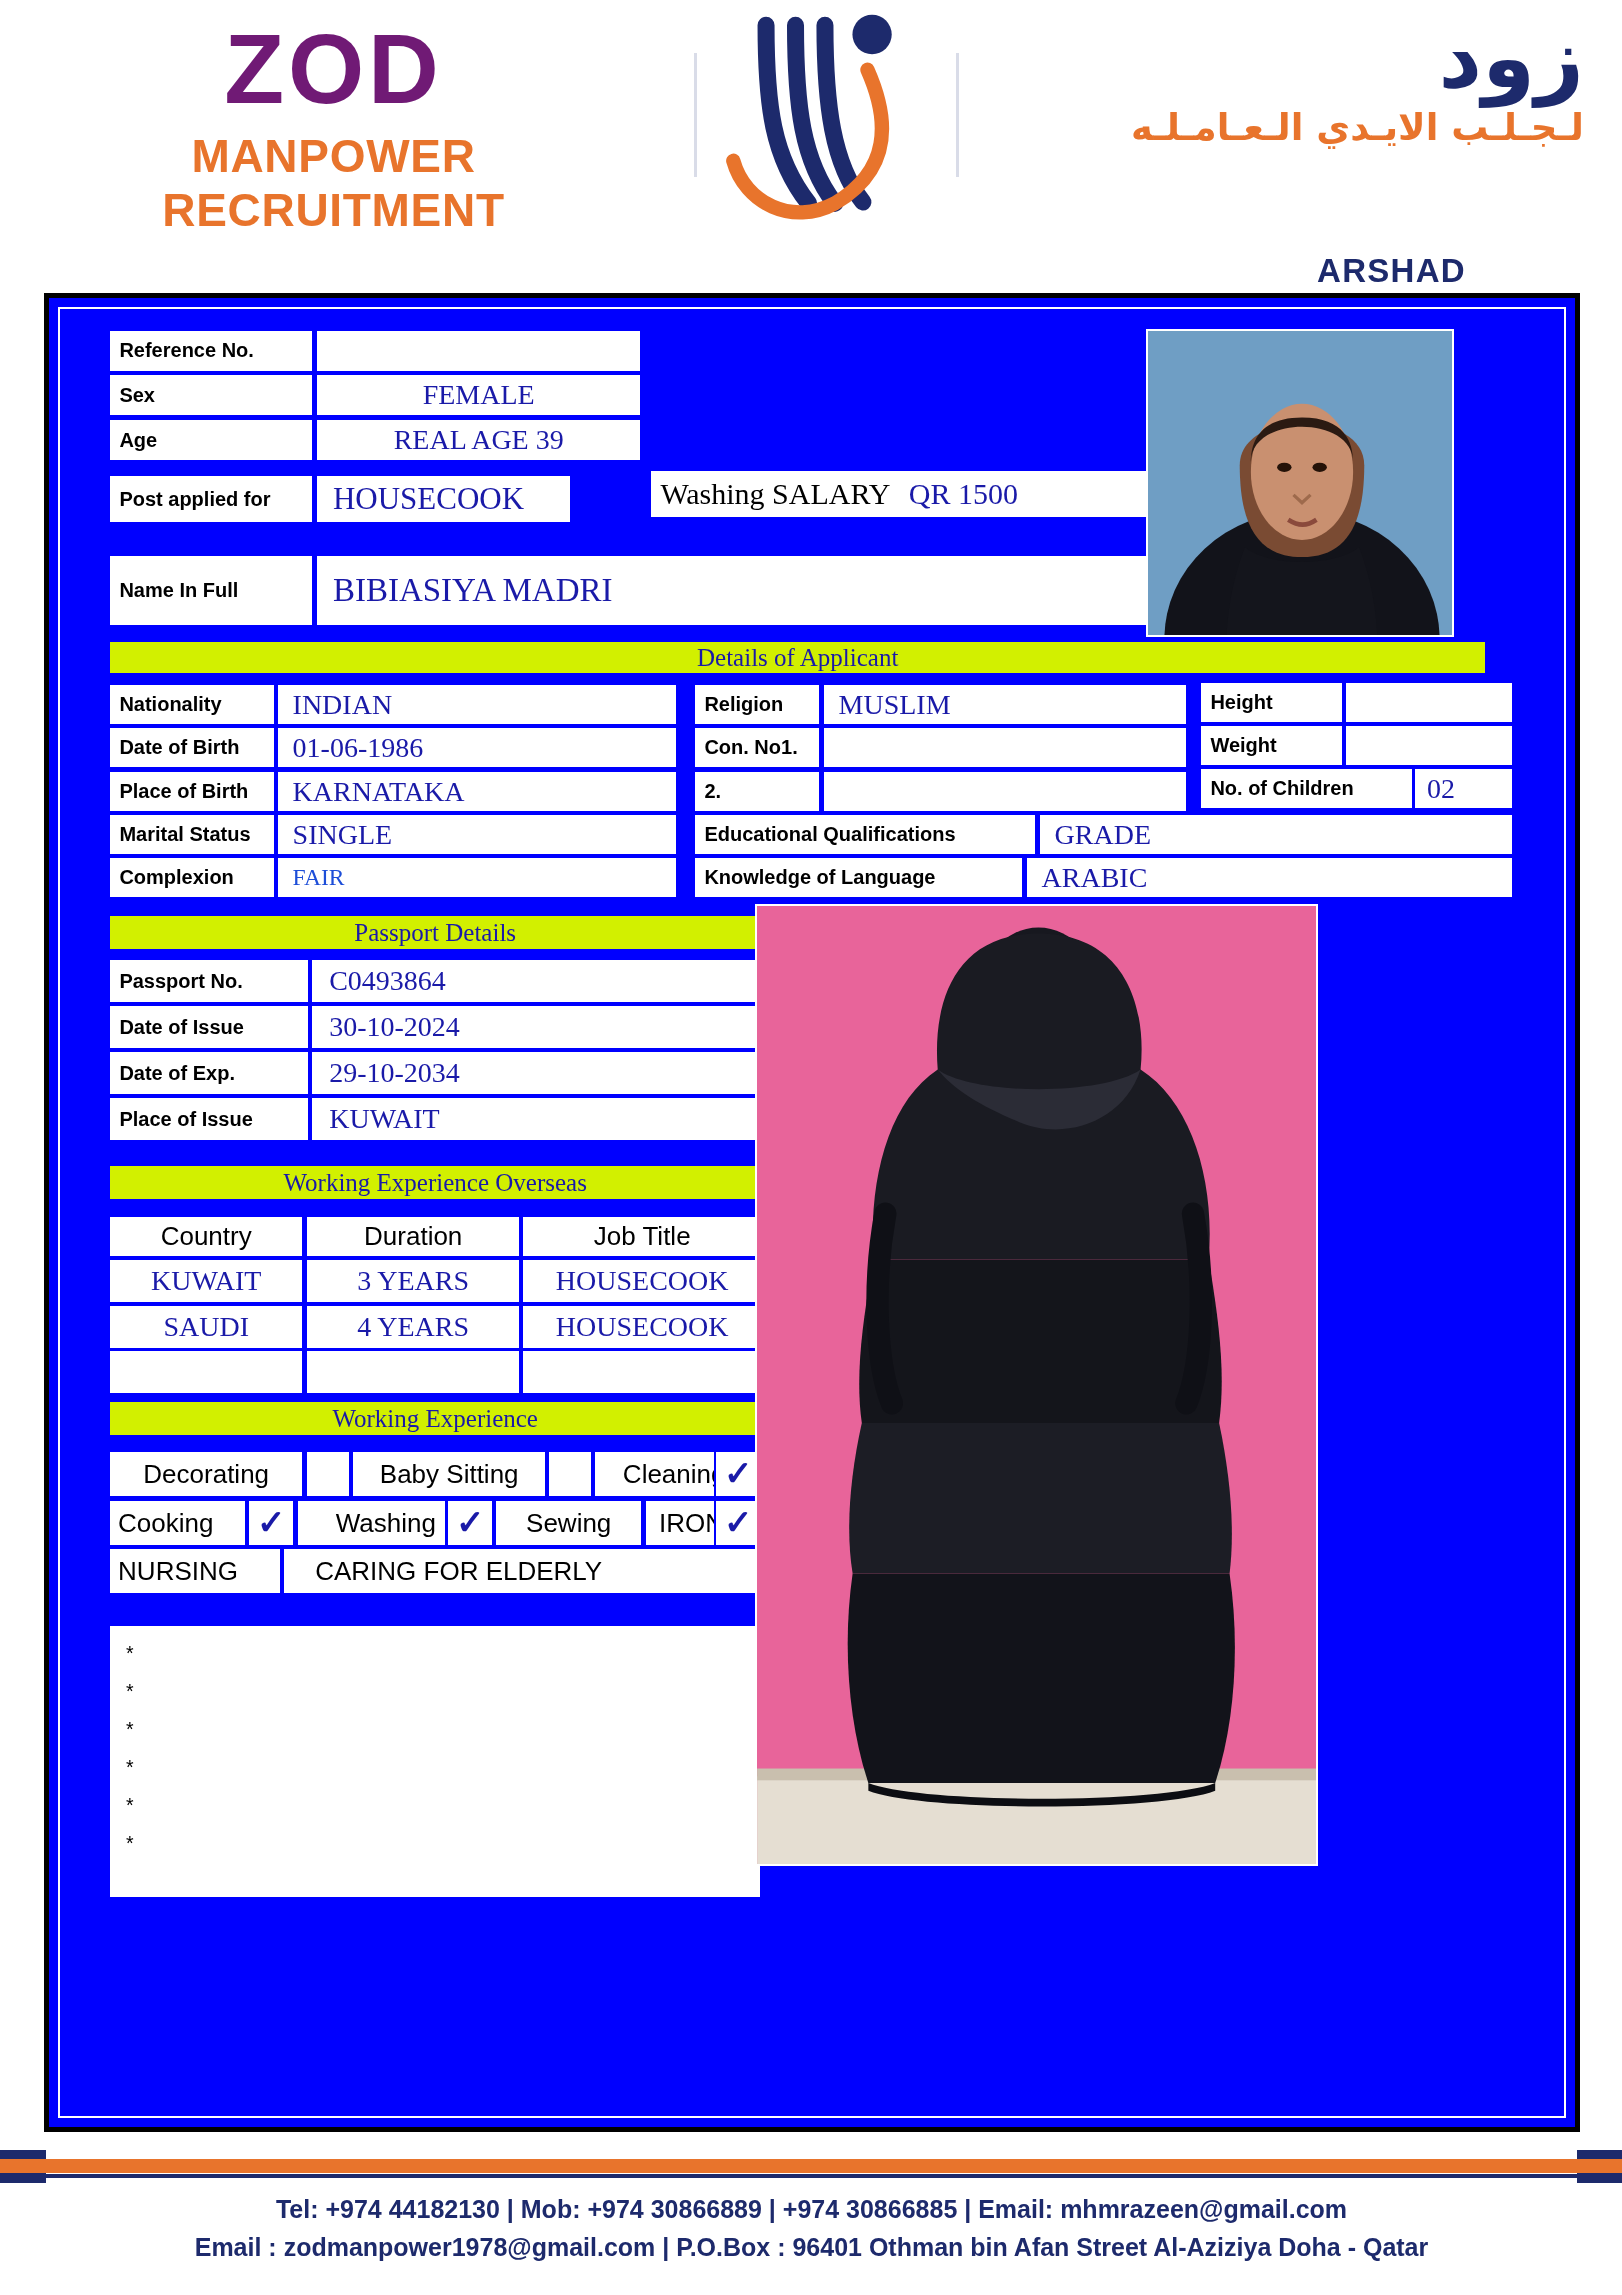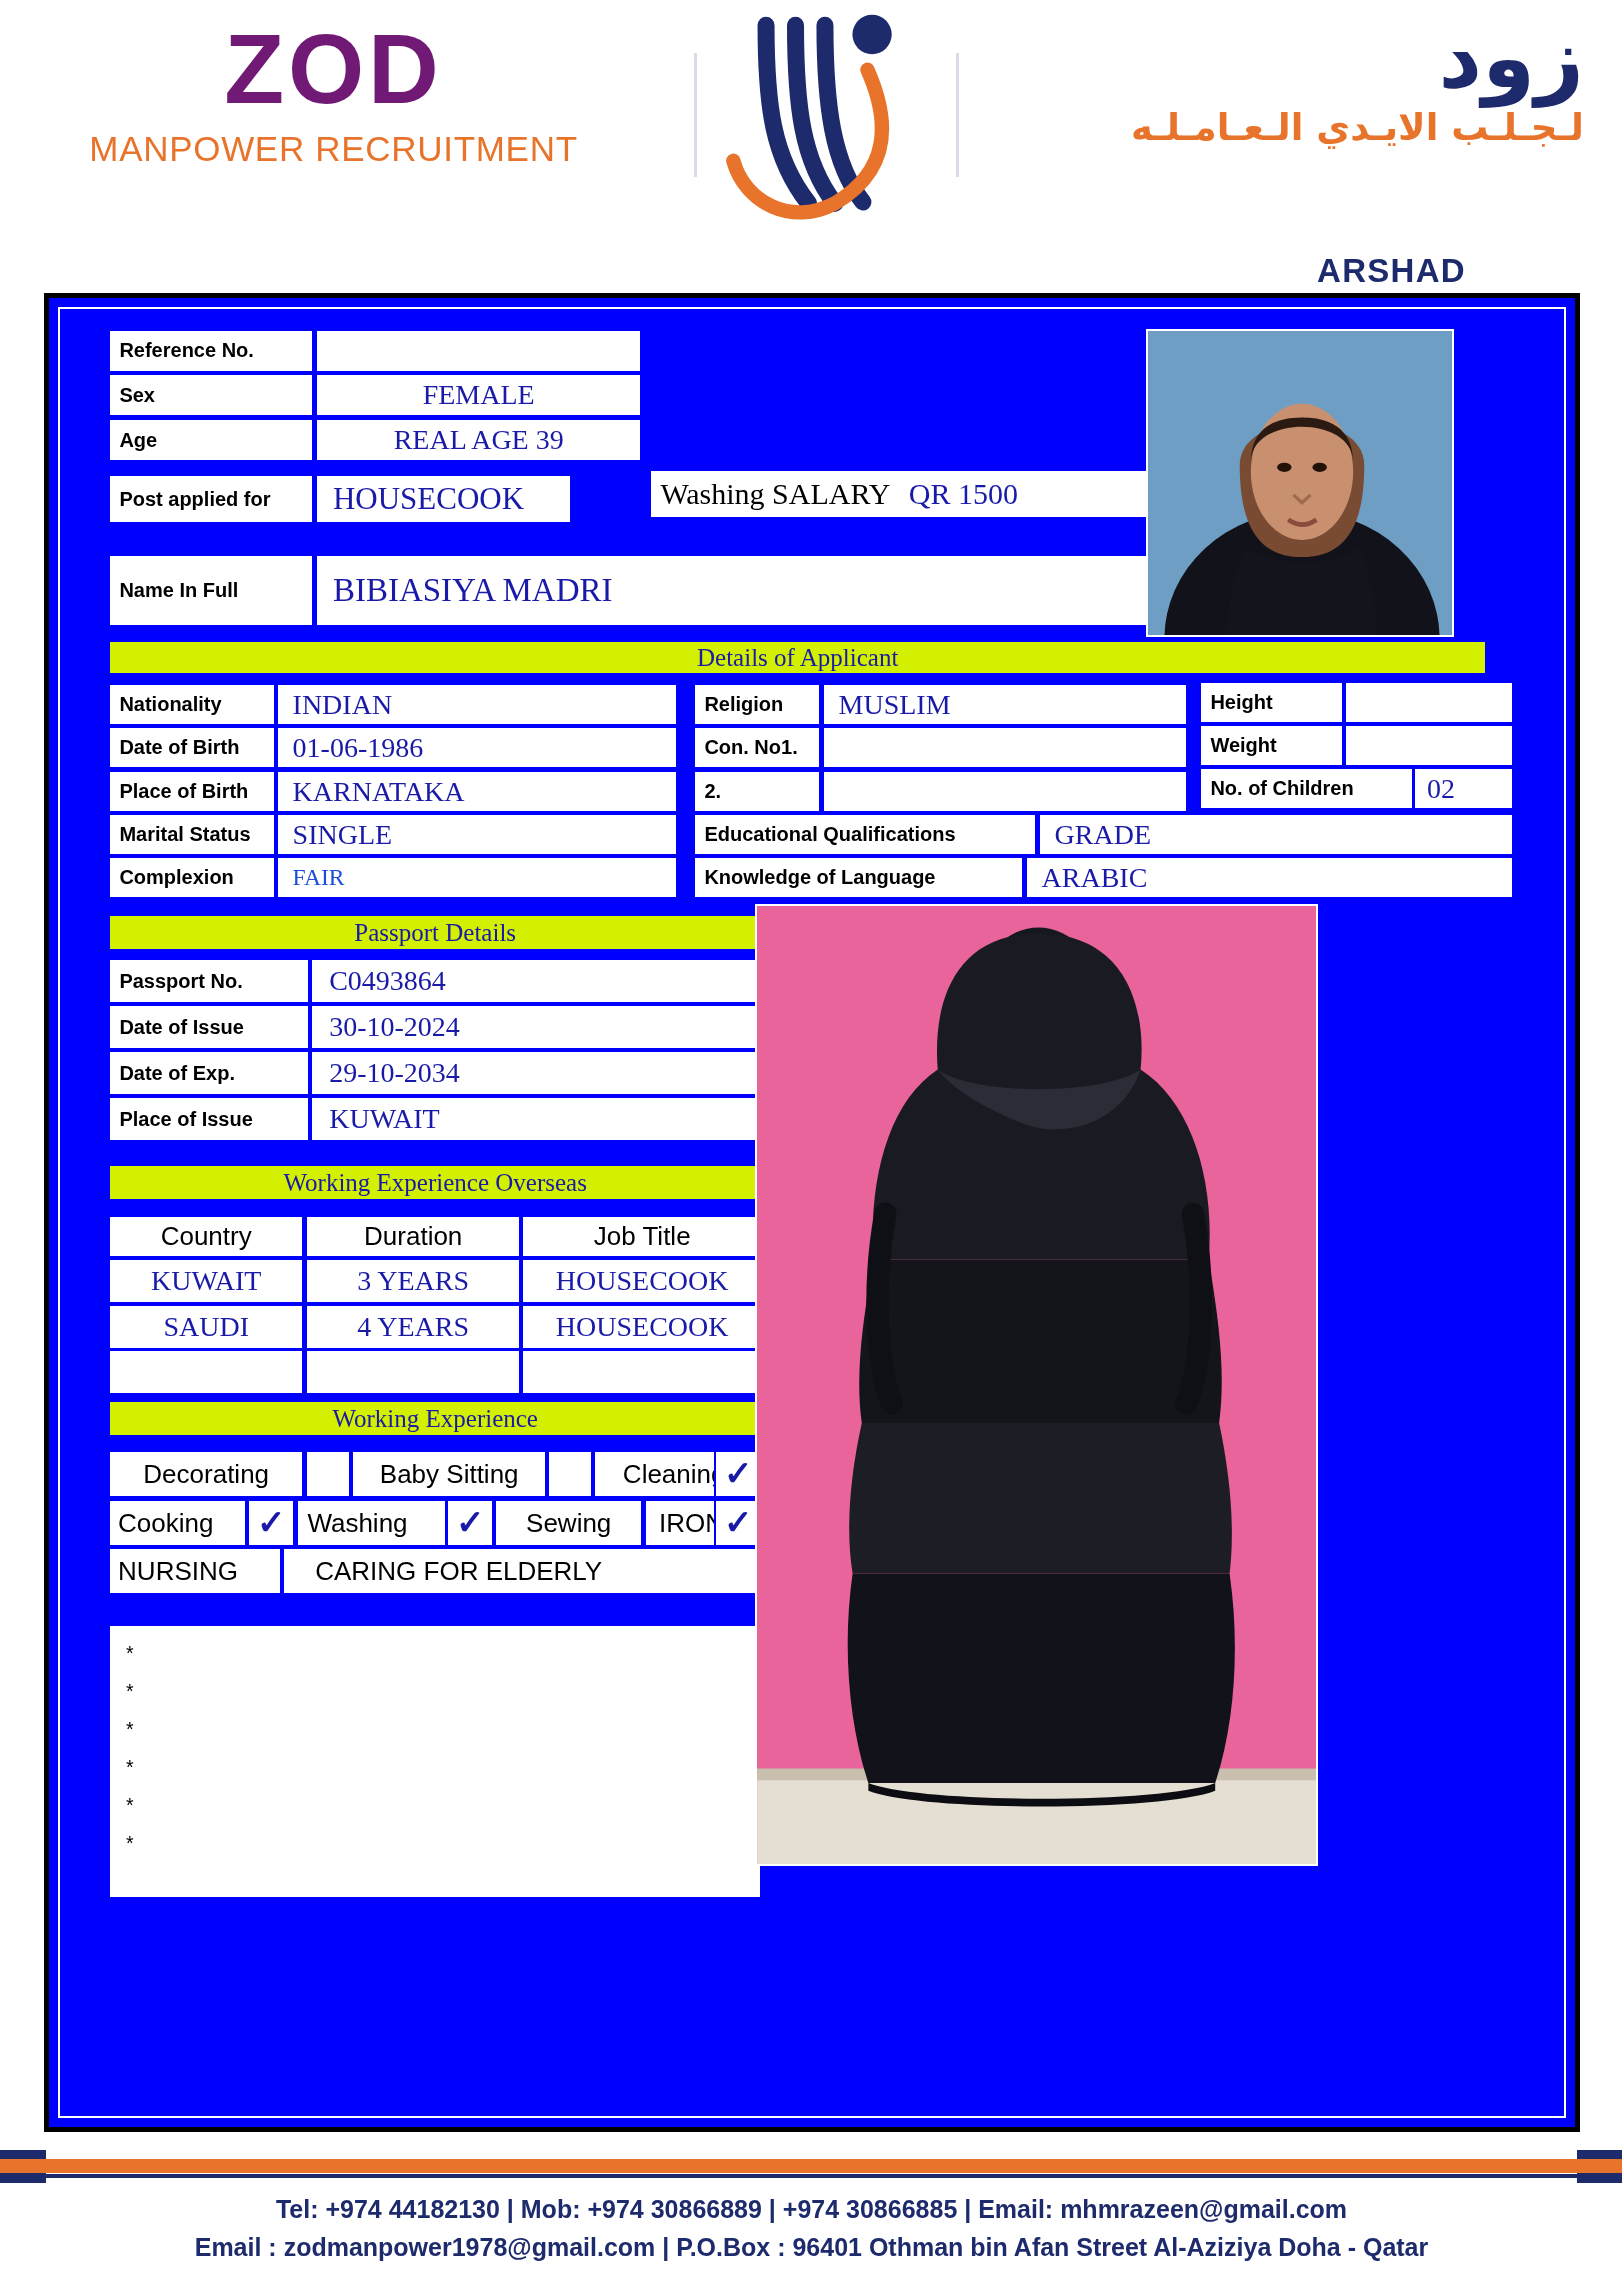--- a/index.html
+++ b/index.html
@@ -29,22 +29,22 @@
   .logo-zod {
     font-family: "Liberation Sans", sans-serif;
     font-weight: bold;
     font-size: 98px;
     color: #701a75;
     letter-spacing: 3.9px;
     line-height: 1.0;
   }
   .logo-sub {
     font-family: "Liberation Sans", sans-serif;
-    font-weight: normal;
-    font-size: 35px;
+    font-weight: bold;
+    font-size: 46px;
     color: #e8742c;
     letter-spacing: 0.7px;
     margin-top: 11.8px;
   }
   .logo-mark {
     position: absolute;
     left: 694px;
     top: 6.5px;
     width: 275px;
     height: 216px;
@@ -519,21 +519,21 @@
   <div class="cell abs" style="left:654px;top:1141px;width:48px;height:48px;justify-content:center;">
     <span class="tick">✓</span>
   </div>
 
   <div class="cell abs" style="left:48px;top:1190px;width:139px;height:48px;padding-left:7.9px;">
     <span class="val-black">Cooking</span>
   </div>
   <div class="cell abs" style="left:187px;top:1190px;width:48px;height:48px;justify-content:center;">
     <span class="tick">✓</span>
   </div>
-  <div class="cell abs" style="left:236px;top:1190px;width:151px;height:48px;justify-content:flex-start;">
+  <div class="cell abs" style="left:236px;top:1190px;width:151px;height:48px;justify-content:flex-end;">
     <span class="val-black">Washing</span>
   </div>
   <div class="cell abs" style="left:386px;top:1190px;width:48px;height:48px;justify-content:center;">
     <span class="tick">✓</span>
   </div>
   <div class="cell abs" style="left:434px;top:1190px;width:149px;height:48px;justify-content:center;">
     <span class="val-black">Sewing</span>
   </div>
   <div class="cell abs" style="left:584px;top:1190px;width:141px;height:48px;justify-content:center;">
     <span class="val-black">IRONING</span>

